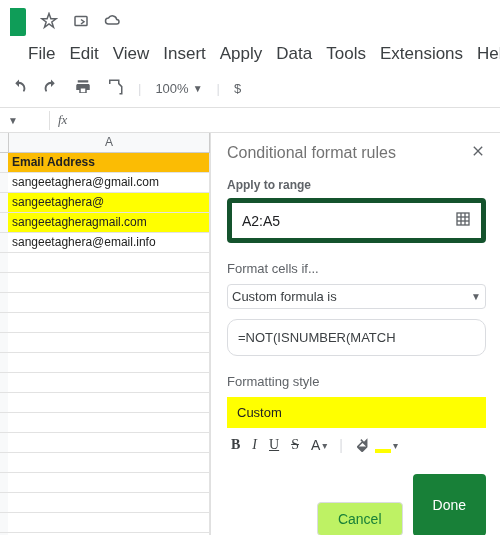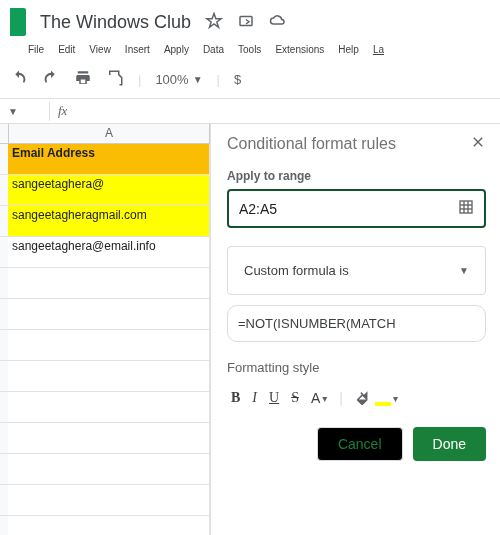--- a/index.html
+++ b/index.html
@@ -2,69 +2,68 @@
 <html><head>
 <meta charset="utf-8">
 <style>
   * { box-sizing: border-box; margin: 0; padding: 0; font-family: Arial, sans-serif; }
   body { width: 500px; height: 535px; background: #fff; font-size: 13px; color: #222; overflow: hidden; }
   .titlebar { display: flex; align-items: center; gap: 14px; padding: 8px 10px 4px 10px; }
   .logo-slot { width: 16px; height: 28px; background: #0f9d58; border-radius: 0 2px 2px 0; }
   .doc-title { font-size: 18px; color: #3c4043; }
   .title-icons { display: flex; gap: 14px; color: #5f6368; }
   .title-icons svg { width: 18px; height: 18px; }
-  .menubar { display: flex; gap: 14px; padding: 4px 12px 8px 28px; font-size: 10px; color: #3c4043; }
+  .menubar { display: flex; gap: 14px; padding: 4px 12px 8px 28px; font-size: 17px; color: #3c4043; }
   .menubar span:last-child { text-decoration: underline; color: #3c4043; }
   .toolbar { display: flex; align-items: center; gap: 14px; padding: 6px 10px 8px 10px; border-bottom: 1px solid #e0e0e0; color: #5f6368; }
   .toolbar svg { width: 18px; height: 18px; fill: #5f6368; }
   .zoom { font-size: 13px; display: flex; align-items: center; gap: 4px; }
   .caret { font-size: 10px; color: #5f6368; }
   .fx-row { display: flex; align-items: center; border-bottom: 1px solid #e0e0e0; font-size: 13px; color: #5f6368; }
   .fx-cell { width: 50px; padding: 4px 8px; display: flex; align-items: center; gap: 4px; border-right: 1px solid #e0e0e0; }
   .fx-label { font-style: italic; font-family: Liberation Serif, serif; padding: 4px 8px; }
   .main { display: flex; }
   .grid { width: 210px; }
   .col-head { display: flex; }
   .rownum-h { width: 8px; height: 20px; background: #f8f9fa; border-bottom: 1px solid #ccc; }
   .col-label { flex: 1; text-align: center; background: #f8f9fa; border: 1px solid #ccc; border-top: none; font-size: 12px; color: #5f6368; padding: 2px 0; }
-  .gridrow { display: flex; height: 31px; border-bottom: 1px solid #e2e2e2; }
+  .gridrow { display: flex; height: 20px; border-bottom: 1px solid #e2e2e2; }
   .rownum { width: 8px; background: #f8f9fa; }
   .cell { flex: 1; padding: 2px 4px; font-size: 12px; white-space: nowrap; overflow: hidden; border-right: 1px solid #e2e2e2; }
   .hdr { background: #fbbc04; font-weight: bold; }
   .hl { background: #ffff00; }
   .panel { flex: 1; padding: 10px 14px 0 16px; border-left: 1px solid #e0e0e0; }
   .panel-header { display: flex; justify-content: space-between; align-items: center; margin-bottom: 16px; }
   .panel-title { font-size: 16px; font-weight: 500; color: #737373; }
   .close-x svg { width: 16px; height: 16px; fill: #5f6368; }
   .section-label { font-size: 12px; color: #5f6368; font-weight: 600; margin: 6px 0; }
-  .range-box { display: flex; align-items: center; border: 2px solid #14532d; border-radius: 4px; padding: 8px 10px; margin-bottom: 18px; }
+  .range-box { display: flex; align-items: center; border: 5px solid #14532d; border-radius: 4px; padding: 8px 10px; margin-bottom: 18px; }
   .range-box input { flex: 1; border: none; font-size: 14px; outline: none; color: #202124; }
   .grid-icon svg { width: 16px; height: 16px; stroke: #5f6368; }
   .rule-label { font-size: 13px; color: #5f6368; margin-bottom: 8px; }
-  .select-box { display: flex; justify-content: space-between; align-items: center; border: 1px solid #dadce0; border-radius: 4px; padding: 16px; margin-bottom: 10px; font-size: 13px; color: #3c4043; }
+  .select-box { display: flex; justify-content: space-between; align-items: center; border: 1px solid #dadce0; border-radius: 4px; padding: 4px; margin-bottom: 10px; font-size: 13px; color: #3c4043; }
   .formula-box { border: 1px solid #dadce0; border-radius: 10px; padding: 10px; font-size: 13px; color: #3c4043; margin-bottom: 18px; }
   .style-preview { background: #ffff00; padding: 8px 10px; font-size: 13px; margin-bottom: 2px; }
   .style-toolbar { display: flex; align-items: center; gap: 12px; padding: 6px 4px 12px 4px; color: #3c4043; font-size: 14px; }
   .style-toolbar .b { font-weight: bold; font-family: serif; }
   .style-toolbar .i { font-style: italic; font-family: serif; }
   .style-toolbar .u { text-decoration: underline; font-family: serif; }
   .style-toolbar .s { text-decoration: line-through; font-family: serif; }
   .style-toolbar .item { display: flex; align-items: center; gap: 2px; cursor: pointer; }
   .fillswatch { width: 16px; height: 4px; background: #ffff00; display: inline-block; position: relative; top: 6px; }
   .buttons { display: flex; justify-content: flex-end; gap: 10px; margin-top: 8px; }
   .btn { padding: 8px 20px; border-radius: 4px; font-size: 14px; font-weight: 500; border: none; cursor: pointer; }
-  .btn-cancel { background: #000000; color: #188038; border: 1px solid #dadce0; }
+  .btn-cancel { background: #bef264; color: #188038; border: 1px solid #dadce0; margin-top: 28px; }
   .btn-done { background: #188038; color: #fff; }
 </style>
 </head>
 <body>
 
 <div class="titlebar">
   <div class="logo-slot"></div>
-  <div class="doc-title">The Windows Club</div>
   <div class="title-icons">
     <span><svg viewBox="0 0 24 24" fill="none" stroke="#5f6368" stroke-width="2">
           <path d="M12 2l2.5 7h7l-5.7 4.3 2.2 7-6-4.5-6 4.5 2.2-7L2.5 9h7z"></path>
         </svg></span>
     <span><svg viewBox="0 0 24 24" fill="none" stroke="#5f6368" stroke-width="2">
           <rect x="4" y="6" width="16" height="12" rx="1"></rect>
           <path d="M12 10l4 3-4 3"></path>
         </svg></span>
     <span><svg viewBox="0 0 24 24" fill="none" stroke="#5f6368" stroke-width="2">
           <path d="M6 16a4 4 0 010-8 6 6 0 0111 2 3 3 0 010 6H6z"></path>
@@ -121,20 +120,24 @@
       <div class="rownum-h"></div>
       <div class="col-label">A</div>
     </div>
     <div id="grid-rows">
         <div class="gridrow">
           <div class="rownum"></div>
           <div class="cell hdr">Email Address</div>
         </div>
         <div class="gridrow">
           <div class="rownum"></div>
+          <div class="cell">sangeetaghera@gmail.com</div>
+        </div>
+        <div class="gridrow">
+          <div class="rownum"></div>
           <div class="cell hl">sangeetaghera@</div>
         </div>
         <div class="gridrow">
           <div class="rownum"></div>
           <div class="cell hl">sangeetagheragmail.com</div>
         </div>
         <div class="gridrow">
           <div class="rownum"></div>
           <div class="cell">sangeetaghera@email.info</div>
         </div>
@@ -214,27 +217,29 @@
       <input value="A2:A5" style="">
       <span class="grid-icon"><svg viewBox="0 0 24 24" fill="none" stroke-width="2">
             <rect x="3" y="3" width="18" height="18"></rect>
             <line x1="3" y1="9" x2="21" y2="9"></line>
             <line x1="3" y1="15" x2="21" y2="15"></line>
             <line x1="9" y1="3" x2="9" y2="21"></line>
             <line x1="15" y1="3" x2="15" y2="21"></line>
           </svg></span>
     </div>
 
+    <div class="rule-label">Format cells if...</div>
     <div class="select-box">
       <span>Custom formula is</span>
       <span class="caret">▼</span>
     </div>
     <div class="formula-box">=NOT(ISNUMBER(MATCH</div>
 
     <div class="rule-label">Formatting style</div>
+    <div class="style-preview">Custom</div>
     <div class="style-toolbar">
       <span class="item b">B</span>
       <span class="item i">I</span>
       <span class="item u">U</span>
       <span class="item s">S</span>
       <span class="item">
           <span>A</span>
           <span class="caret">▾</span>
         </span>
       <span style="color:#dadce0">|</span>

